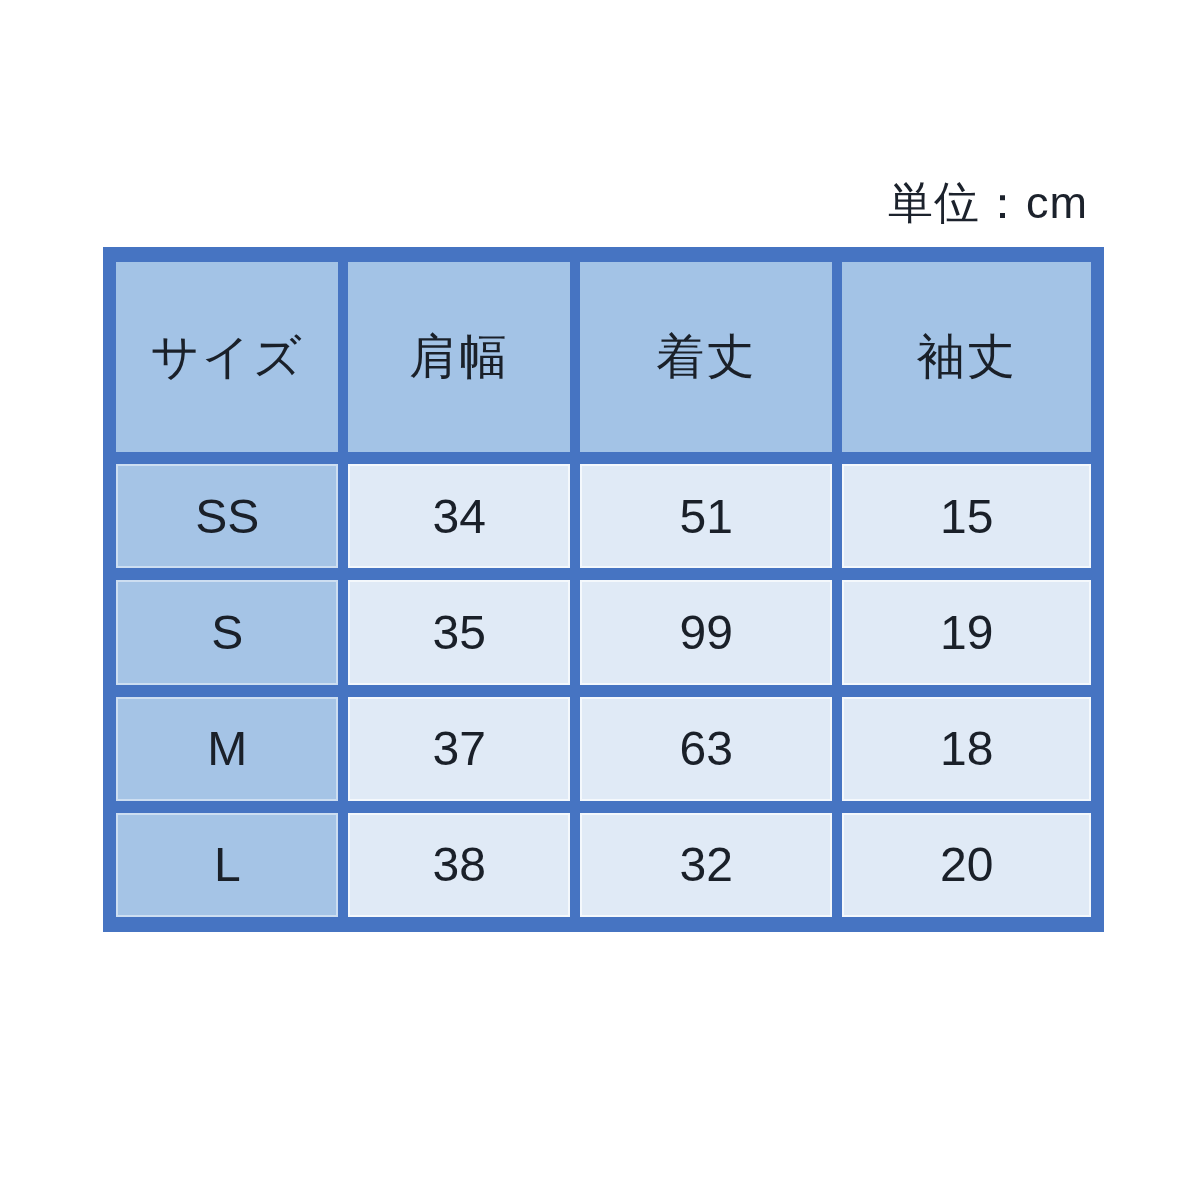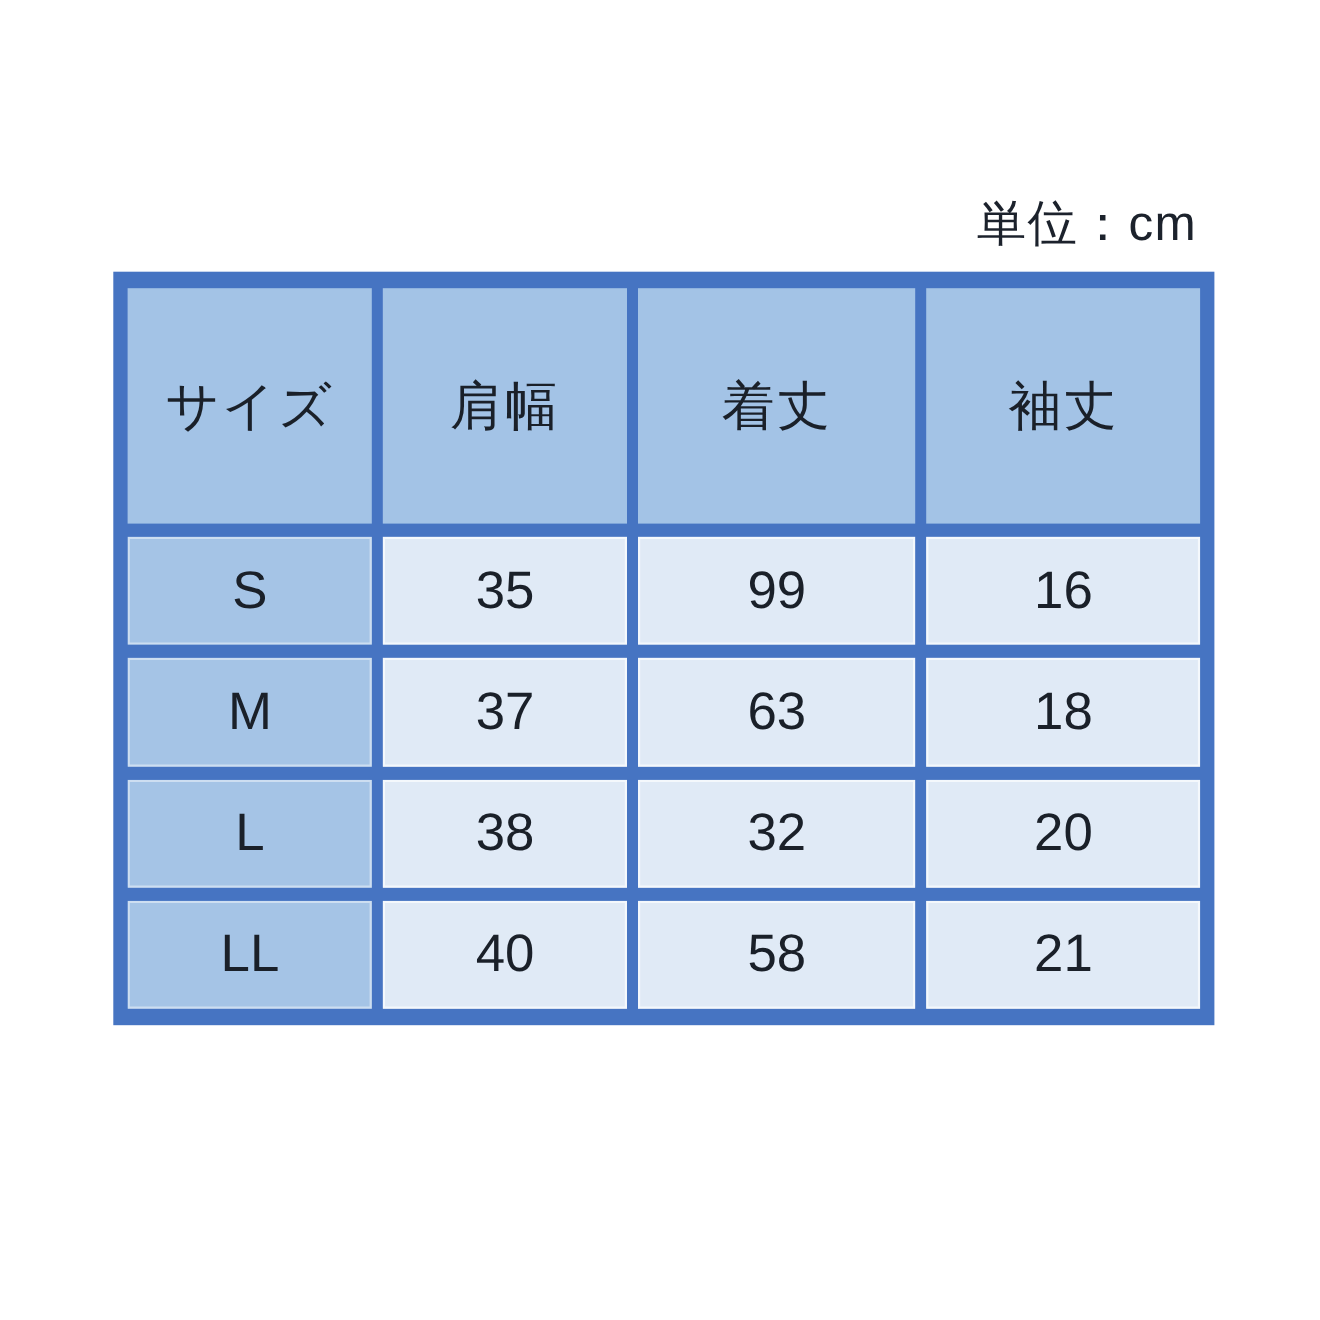--- a/index.html
+++ b/index.html
@@ -37,21 +37,21 @@
     border-spacing: 10px 12px;
     padding: 3px;
     table-layout: fixed;
   }
   .size-table th,
   .size-table td {
     text-align: center;
     vertical-align: middle;
     color: #1a2029;
     overflow: hidden;
-    padding: 12px;
+    padding: 0;
   }
   .size-table th {
     background: #a3c3e6;
     font-weight: 400;
     font-size: 48px;
     height: 190px;
     letter-spacing: 2px;
   }
   .size-table td {
     font-size: 48px;
@@ -85,39 +85,39 @@
     <thead>
       <tr>
         <th>サイズ</th>
         <th>肩幅</th>
         <th>着丈</th>
         <th>袖丈</th>
       </tr>
     </thead>
     <tbody>
       <tr>
+        <td class="size-cell">SS</td>
+        <td>34</td>
+        <td>51</td>
+        <td>15</td>
+      </tr>
+      <tr>
         <td class="size-cell">S</td>
         <td>35</td>
         <td>99</td>
-        <td>16</td>
+        <td>19</td>
       </tr>
       <tr>
         <td class="size-cell">M</td>
         <td>37</td>
         <td>63</td>
         <td>18</td>
       </tr>
       <tr>
         <td class="size-cell">L</td>
         <td>38</td>
         <td>32</td>
         <td>20</td>
       </tr>
-      <tr>
-        <td class="size-cell">LL</td>
-        <td>40</td>
-        <td>58</td>
-        <td>21</td>
-      </tr>
     </tbody>
   </table>
 
 </div>
 
 </body></html>

